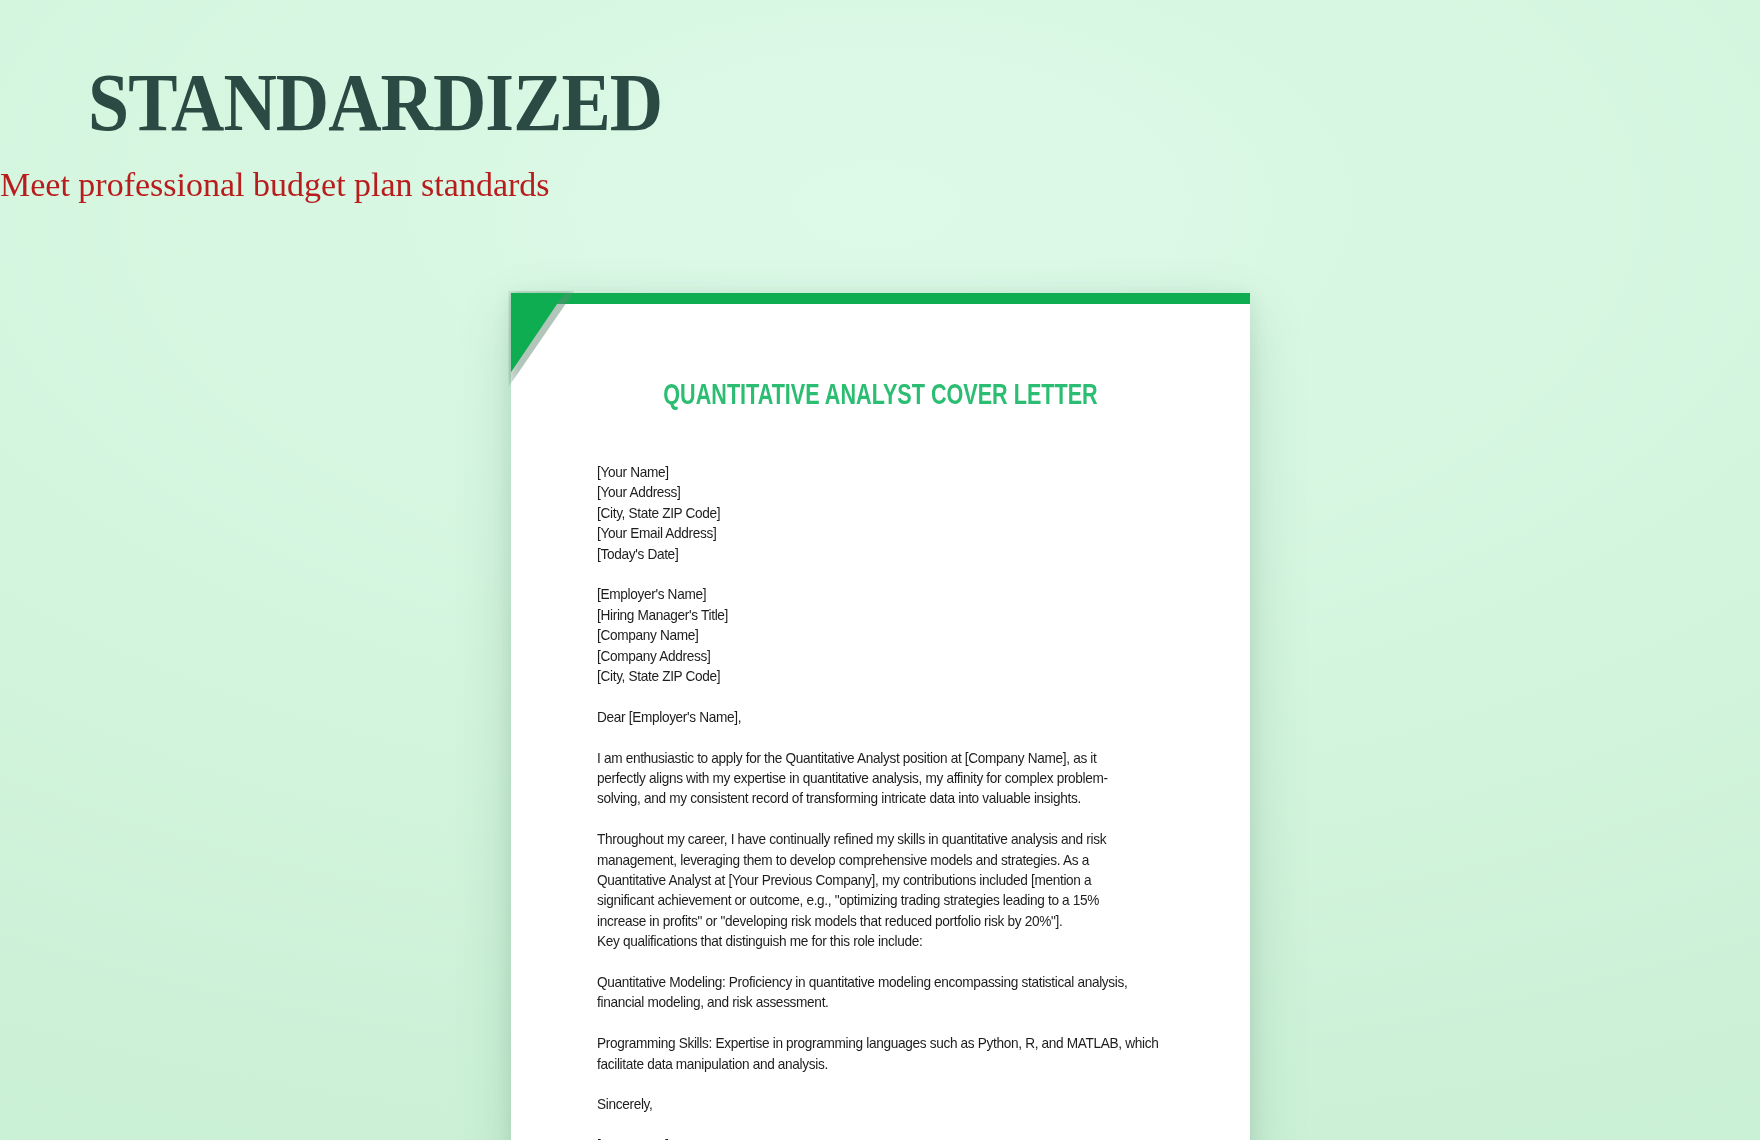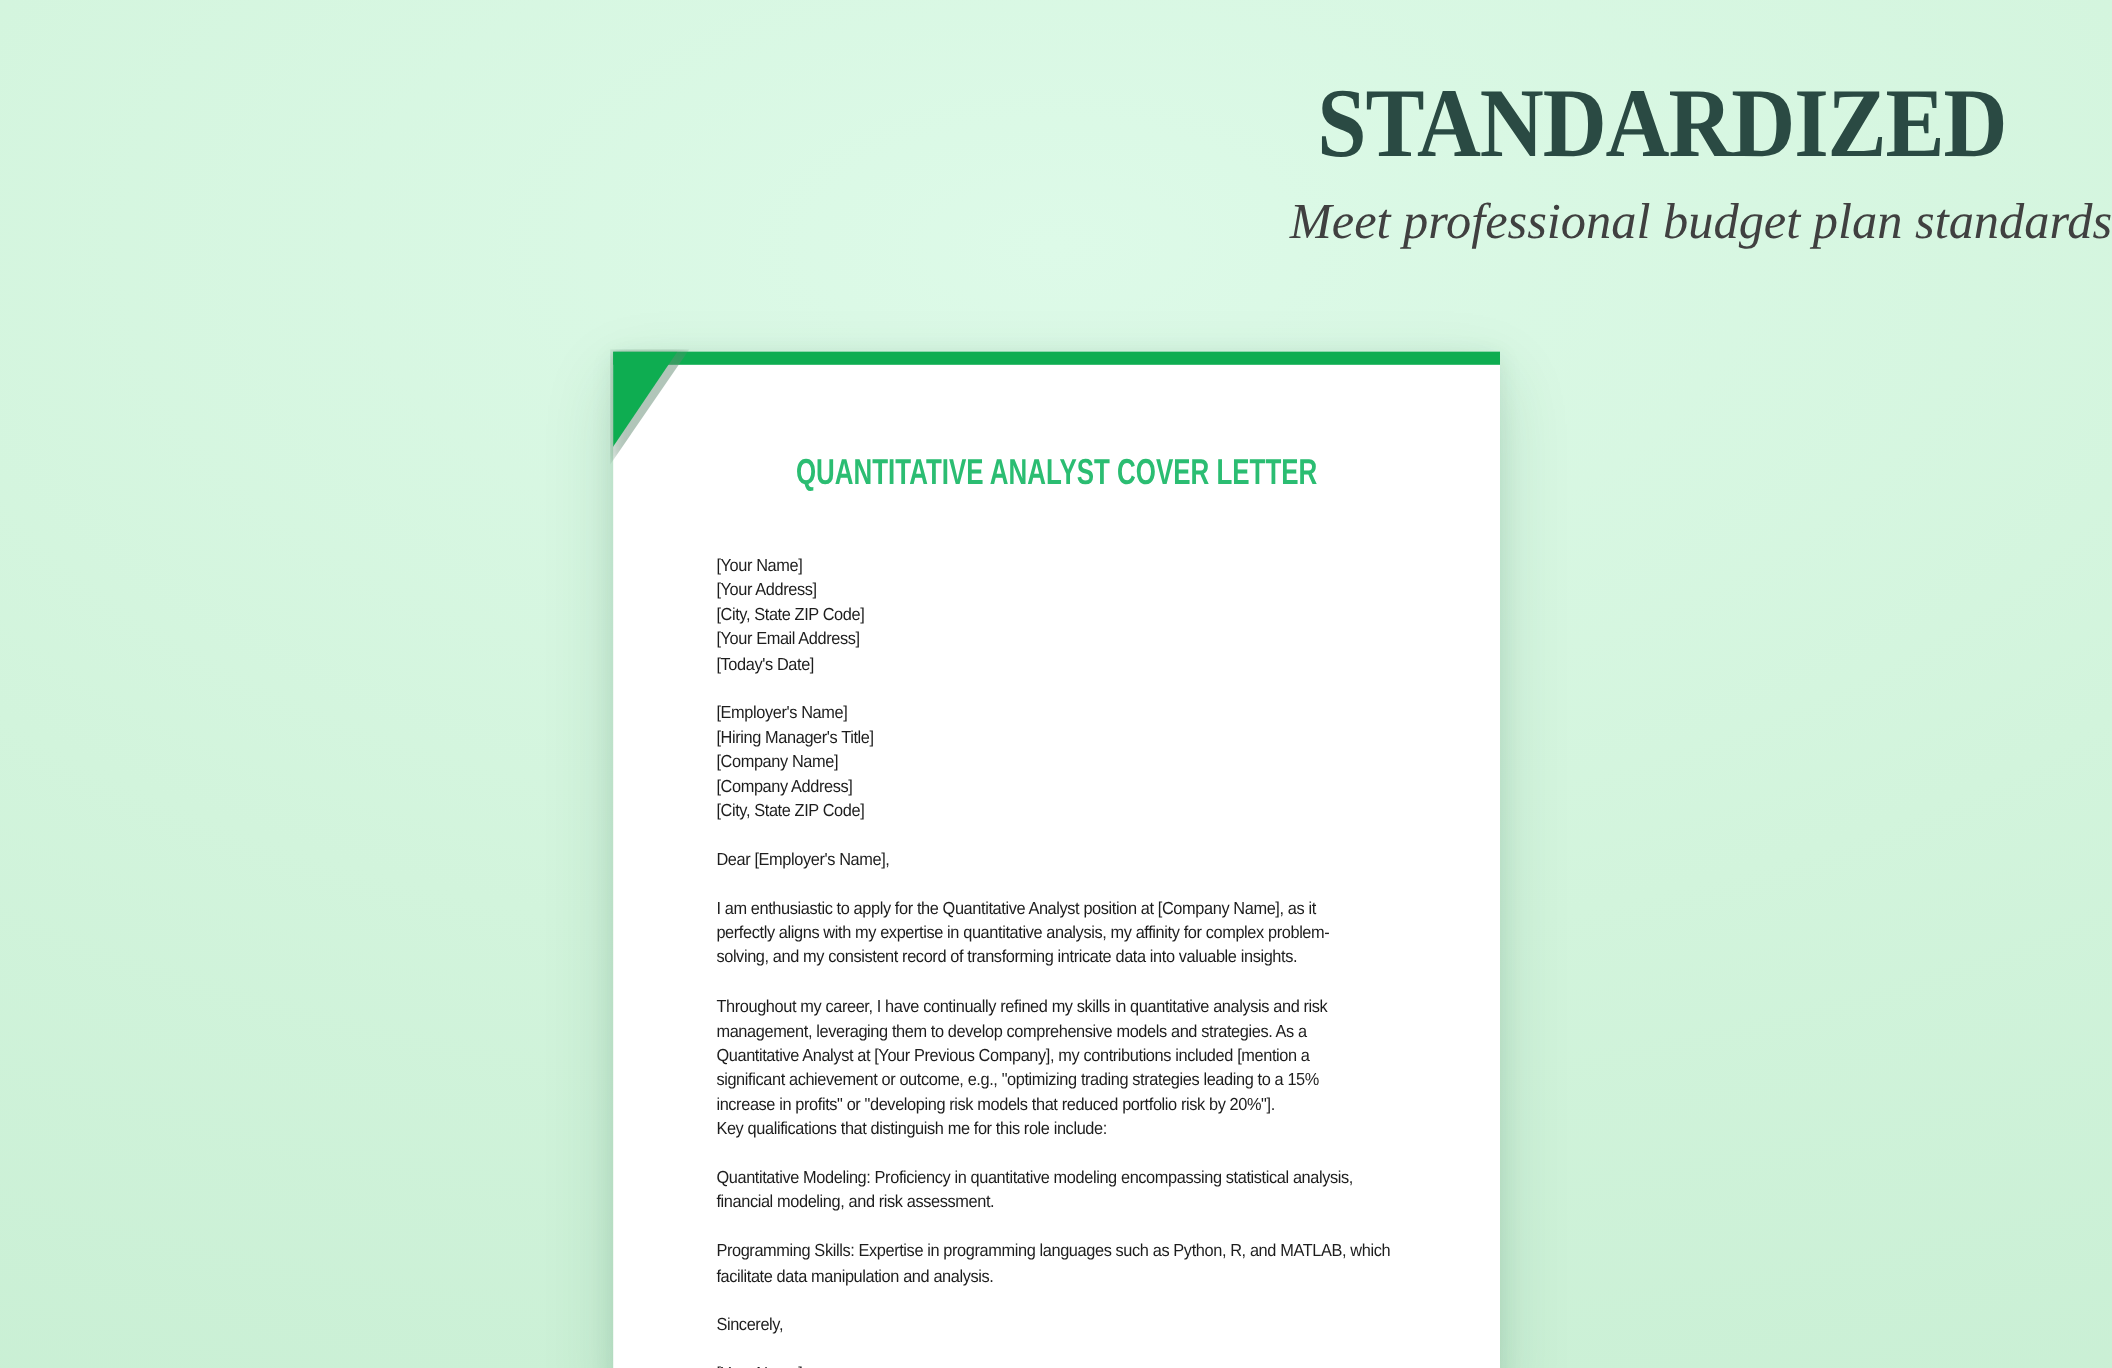--- a/index.html
+++ b/index.html
@@ -8,40 +8,39 @@
   }
   body {
     width: 1760px;
     height: 1140px;
     overflow: hidden;
     background: radial-gradient(120% 95% at 50% 18%, #ddfae8 0%, #d2f4dc 55%, #c9efd4 100%);
     font-family: "Liberation Sans", "DejaVu Sans", sans-serif;
   }
   .hero {
     padding-top: 62px;
-    text-align: right;
+    text-align: left;
   }
   .hero-title {
     margin: 0;
     font-family: "Liberation Serif", "DejaVu Serif", serif;
     font-weight: 600;
     font-size: 82px;
     line-height: 82px;
     letter-spacing: -1px;
     color: #2a4a43;
     transform: scaleX(0.90);
   }
   .hero-subtitle {
     margin: 24px 0 0 0;
     font-family: "Liberation Serif", "DejaVu Serif", serif;
     font-weight: 500;
-    font-size: 42px;
+    font-size: 34px;
     line-height: 34px;
-    color: #404040;
-    font-style: italic;
+    color: #b91c1c;
   }
   .card {
     position: relative;
     width: 739px;
     height: 870px;
     margin: 91px auto 0 auto;
     background: #ffffff;
     box-shadow: 0 22px 55px rgba(25, 90, 55, 0.16), 0 4px 18px rgba(25, 90, 55, 0.10);
   }
   .card-top-bar {

